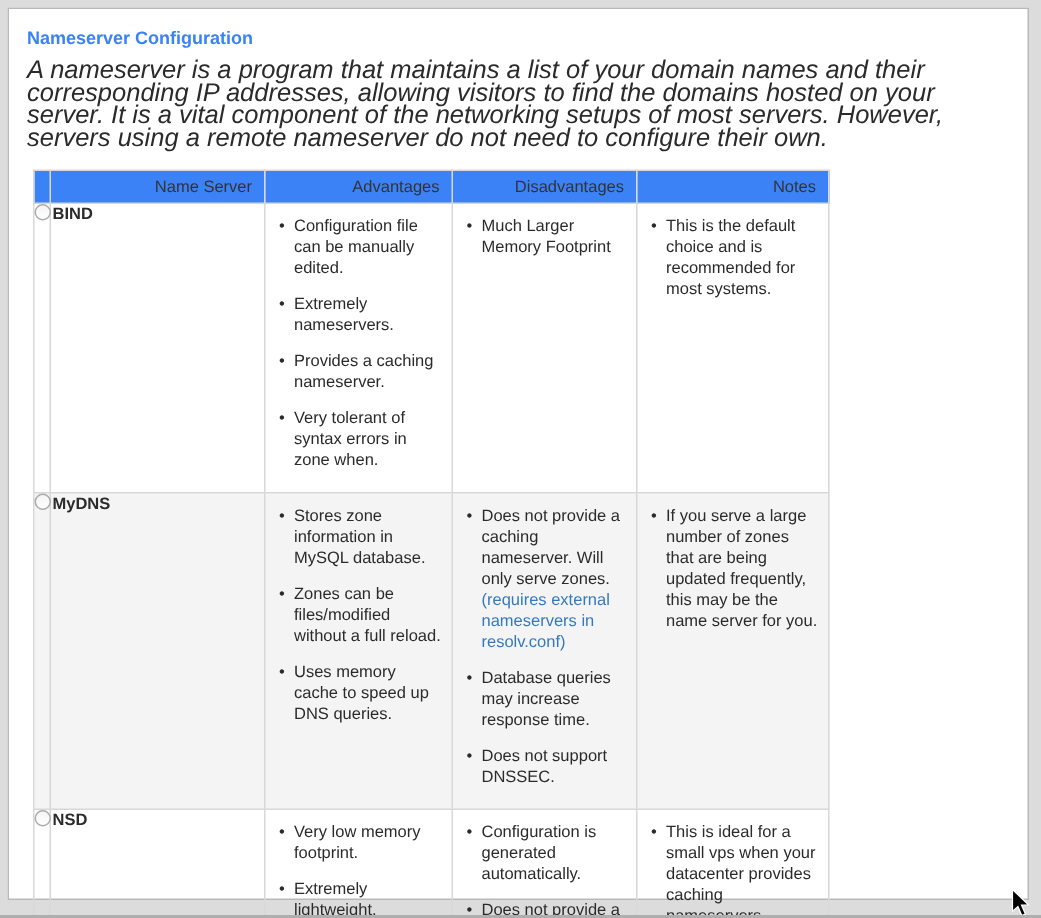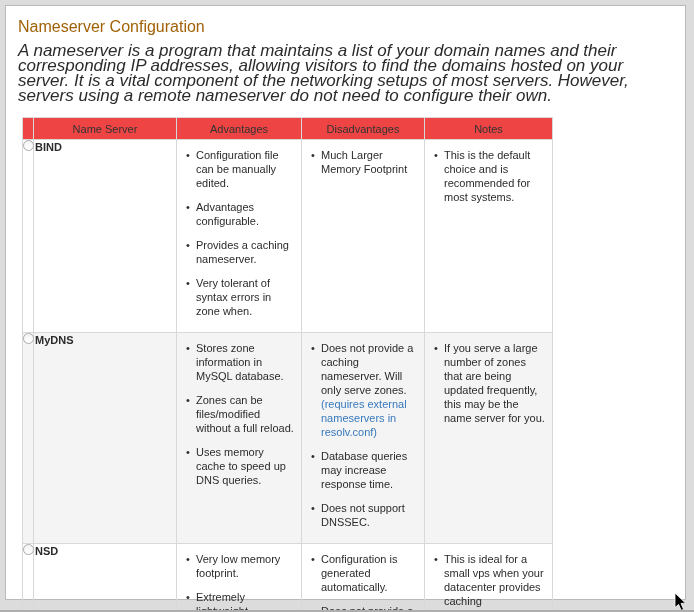--- a/index.html
+++ b/index.html
@@ -8,39 +8,39 @@
     background:#dcdcdc;
     font-family:"Liberation Sans","DejaVu Sans",sans-serif;
     -webkit-font-smoothing:antialiased;
   }
   .panel{
     position:absolute;left:5px;top:5px;width:681px;height:595px;
     background:#ffffff;border:1px solid #b9b9b9;box-sizing:border-box;
     padding:9px 12px 0 12px;
   }
   .page-title{
-    font-size:16px;font-weight:normal;color:#a16207;margin:3px 0 7px 0;
+    font-size:12px;font-weight:bold;color:#3b82f6;margin:3px 0 7px 0;
   }
   .intro{
     font-size:17px;font-style:italic;color:#2b2b2b;line-height:15px;
     margin:0 0 14px 0;
   }
   .instruction{
     font-size:11px;color:#2b2b2b;margin:0 0 10px 0;
   }
   table.ns-table{
     border-collapse:collapse;table-layout:fixed;width:530px;margin-left:4px;
   }
   table.ns-table th, table.ns-table td{
     border:1px solid #d8d8d8;box-sizing:border-box;
     font-size:11px;color:#2b2b2b;vertical-align:top;
   }
   table.ns-table thead tr{height:22px;}
   table.ns-table th{
-    background:#ef4444;font-weight:normal;text-align:center;
+    background:#3b82f6;font-weight:normal;text-align:right;
     padding:3px 8px;vertical-align:middle;color:#333333;
   }
   tr.stripe td{background:#f4f4f4;}
   td.radio-cell{vertical-align:middle;padding:0;}
   td.name-cell{
     vertical-align:middle;text-align:left;font-weight:bold;color:#1a1a1a;
   }
   td.list-cell{padding:8px 6px 4px 8px;margin-left:48px;}
   td.list-cell ul{
     list-style:none;margin:0;padding:0;
@@ -87,21 +87,21 @@
     </thead>
     <tbody id="rows">
         <tr style="height: 110px;">
     <td class="radio-cell">
             <span class="radio"></span>
           </td>
     <td class="name-cell">BIND</td>
     <td class="list-cell adv">
             <ul>
               <li>Configuration file can be manually edited.</li>
-              <li>Advantages configurable.</li>
+              <li>Extremely nameservers.</li>
               <li>Provides a caching nameserver.</li>
               <li>Very tolerant of syntax errors in zone when.</li>
             </ul>
           </td>
     <td class="list-cell dis">
             <ul>
               <li>Much Larger Memory Footprint</li>
             </ul>
           </td>
     <td class="list-cell notes">

